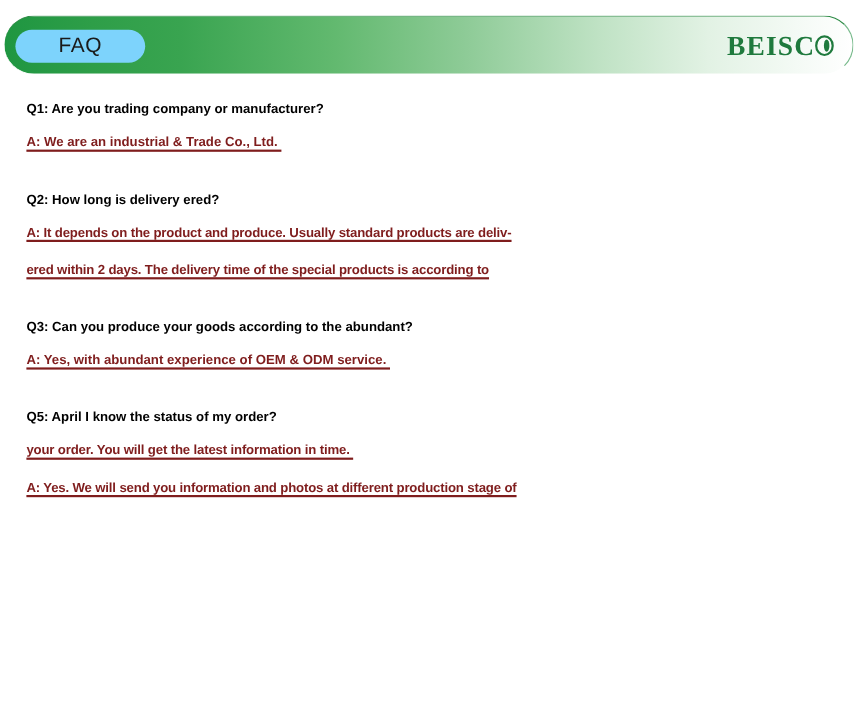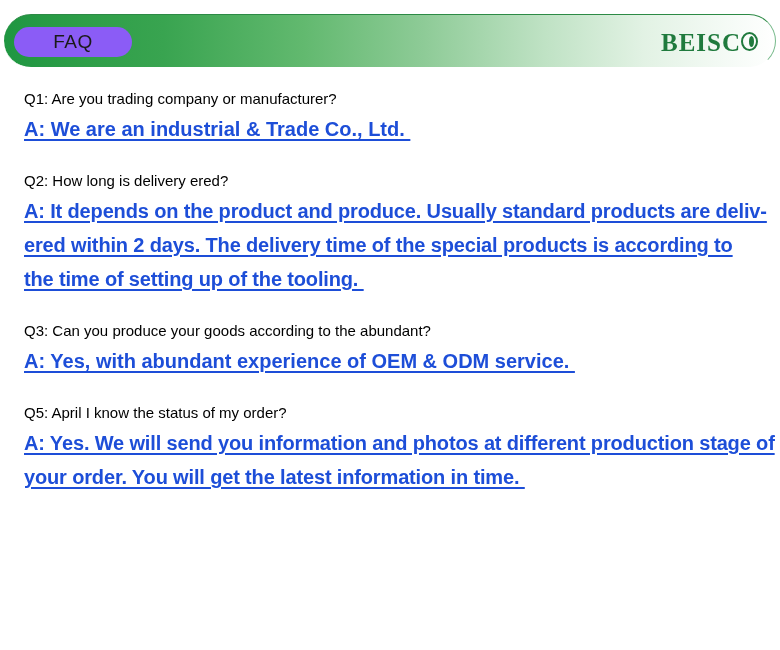--- a/index.html
+++ b/index.html
@@ -60,21 +60,21 @@
         rgba(255,255,255,0) 620px);
     filter: blur(2px);
     z-index: -1;
   }
   .faq-pill {
     position: absolute;
     left: 10px;
     top: 13px;
     width: 118px;
     height: 30px;
-    background: #8b5cf6;
+    background: #7dd3fc;
     border-radius: 15px;
     display: flex;
     align-items: center;
     justify-content: center;
     font-size: 19px;
     letter-spacing: 0.5px;
     color: #1a1a1a;
   }
   .logo {
     position: absolute;
@@ -119,31 +119,31 @@
   .content {
     position: absolute;
     left: 24px;
     top: 86px;
     width: 748px;
   }
   .qa-block {
     margin-bottom: 22px;
   }
   .question {
-    font-size: 15px;
-    font-weight: normal;
+    font-size: 12px;
+    font-weight: bold;
     line-height: 26px;
     color: #000000;
     white-space: nowrap;
   }
   .answer {
-    font-size: 20px;
+    font-size: 12px;
     font-weight: bold;
     line-height: 34px;
-    color: #1d4ed8;
+    color: #7f1d1d;
   }
   .answer .ln {
     display: block;
     text-decoration: underline;
     text-underline-offset: 3px;
     text-decoration-thickness: 1.5px;
     white-space: pre;
   }
   .answer.tight .ln {
     letter-spacing: -0.15px;
@@ -174,33 +174,32 @@
     <div class="answer">
       <span class="ln">A: We are an industrial &amp; Trade Co., Ltd. </span>
     </div>
   </div>
 
   <div class="qa-block">
     <div class="question">Q2: How long is delivery ered?</div>
     <div class="answer tight">
       <span class="ln">A: It depends on the product and produce. Usually standard products are deliv-</span>
       <span class="ln">ered within 2 days. The delivery time of the special products is according to</span>
-      <span class="ln">the time of setting up of the tooling. </span>
     </div>
   </div>
 
   <div class="qa-block">
     <div class="question">Q3: Can you produce your goods according to the abundant?</div>
     <div class="answer">
       <span class="ln">A: Yes, with abundant experience of OEM &amp; ODM service. </span>
     </div>
   </div>
 
 
   <div class="qa-block">
     <div class="question">Q5: April I know the status of my order?</div>
     <div class="answer tight">
+      <span class="ln">your order. You will get the latest information in time. </span>
       <span class="ln">A: Yes. We will send you information and photos at different production stage of</span>
-      <span class="ln">your order. You will get the latest information in time. </span>
     </div>
   </div>
 
 </div>
 
 </body></html>

